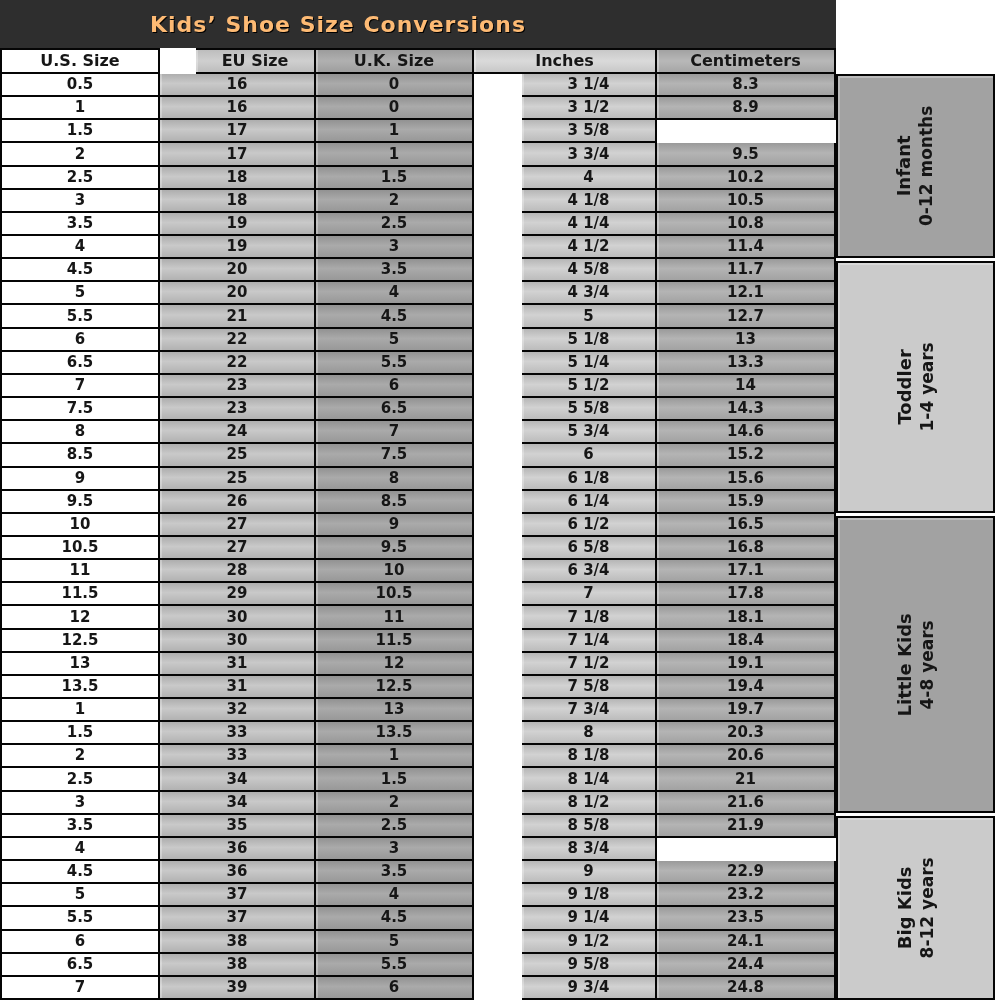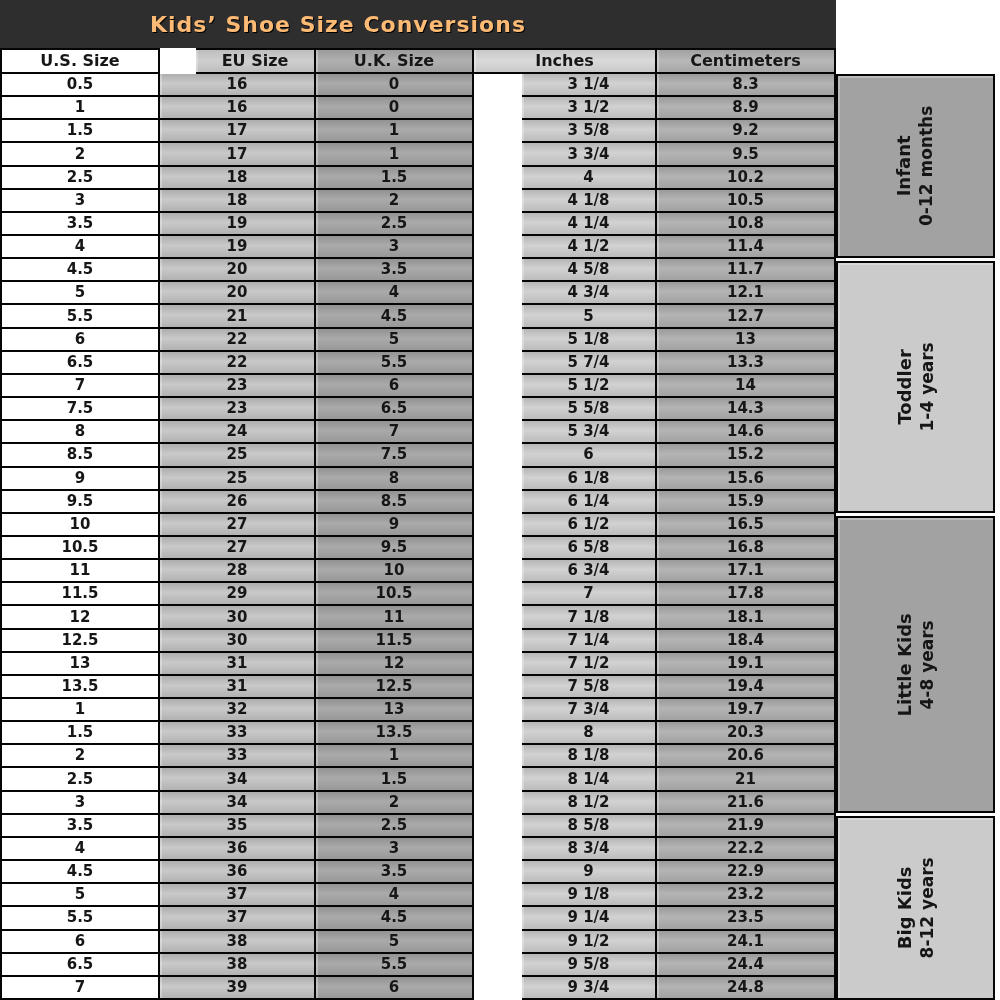--- a/index.html
+++ b/index.html
@@ -84,21 +84,20 @@
           <div class="cell c1 gray-cell">16</div>
           <div class="cell c2 gray-cell">0</div>
           <div class="cell c3 gray-cell">3 1/2</div>
           <div class="cell c4 gray-cell">8.9</div>
         </div>
         <div class="grid-row">
           <div class="cell c0">1.5</div>
           <div class="cell c1 gray-cell">17</div>
           <div class="cell c2 gray-cell">1</div>
           <div class="cell c3 gray-cell">3 5/8</div>
-          <div class="cell c4 gray-cell">9.2</div>
         </div>
         <div class="grid-row">
           <div class="cell c0">2</div>
           <div class="cell c1 gray-cell">17</div>
           <div class="cell c2 gray-cell">1</div>
           <div class="cell c3 gray-cell">3 3/4</div>
           <div class="cell c4 gray-cell">9.5</div>
         </div>
         <div class="grid-row">
           <div class="cell c0">2.5</div>
@@ -153,21 +152,21 @@
           <div class="cell c0">6</div>
           <div class="cell c1 gray-cell">22</div>
           <div class="cell c2 gray-cell">5</div>
           <div class="cell c3 gray-cell">5 1/8</div>
           <div class="cell c4 gray-cell">13</div>
         </div>
         <div class="grid-row">
           <div class="cell c0">6.5</div>
           <div class="cell c1 gray-cell">22</div>
           <div class="cell c2 gray-cell">5.5</div>
-          <div class="cell c3 gray-cell">5 7/4</div>
+          <div class="cell c3 gray-cell">5 1/4</div>
           <div class="cell c4 gray-cell">13.3</div>
         </div>
         <div class="grid-row">
           <div class="cell c0">7</div>
           <div class="cell c1 gray-cell">23</div>
           <div class="cell c2 gray-cell">6</div>
           <div class="cell c3 gray-cell">5 1/2</div>
           <div class="cell c4 gray-cell">14</div>
         </div>
         <div class="grid-row">
@@ -301,21 +300,20 @@
           <div class="cell c1 gray-cell">35</div>
           <div class="cell c2 gray-cell">2.5</div>
           <div class="cell c3 gray-cell">8 5/8</div>
           <div class="cell c4 gray-cell">21.9</div>
         </div>
         <div class="grid-row">
           <div class="cell c0">4</div>
           <div class="cell c1 gray-cell">36</div>
           <div class="cell c2 gray-cell">3</div>
           <div class="cell c3 gray-cell">8 3/4</div>
-          <div class="cell c4 gray-cell">22.2</div>
         </div>
         <div class="grid-row">
           <div class="cell c0">4.5</div>
           <div class="cell c1 gray-cell">36</div>
           <div class="cell c2 gray-cell">3.5</div>
           <div class="cell c3 gray-cell">9</div>
           <div class="cell c4 gray-cell">22.9</div>
         </div>
         <div class="grid-row">
           <div class="cell c0">5</div>

